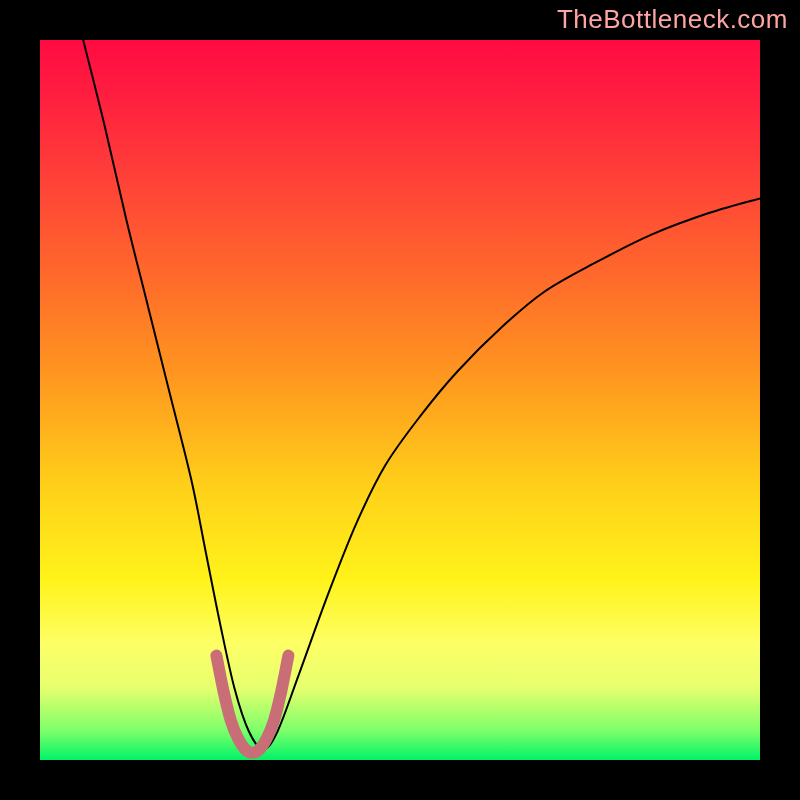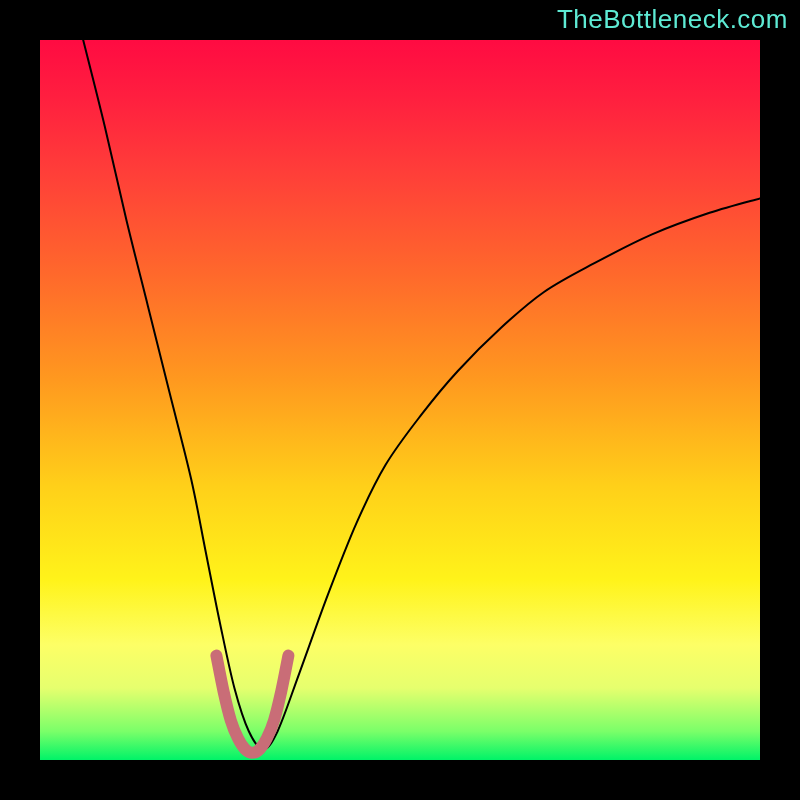--- a/index.html
+++ b/index.html
@@ -14,21 +14,21 @@
   .frame {
     position: relative;
     width: 800px;
     height: 800px;
     background: #000;
   }
   .watermark {
     position: absolute;
     top: 4px;
     right: 12px;
-    color: #5eead4;
+    color: #fca5a5;
     font-size: 26px;
     font-weight: 500;
     letter-spacing: 0.5px;
     z-index: 10;
   }
   .plot-area {
     position: absolute;
     left: 40px;
     top: 40px;
     width: 720px;

